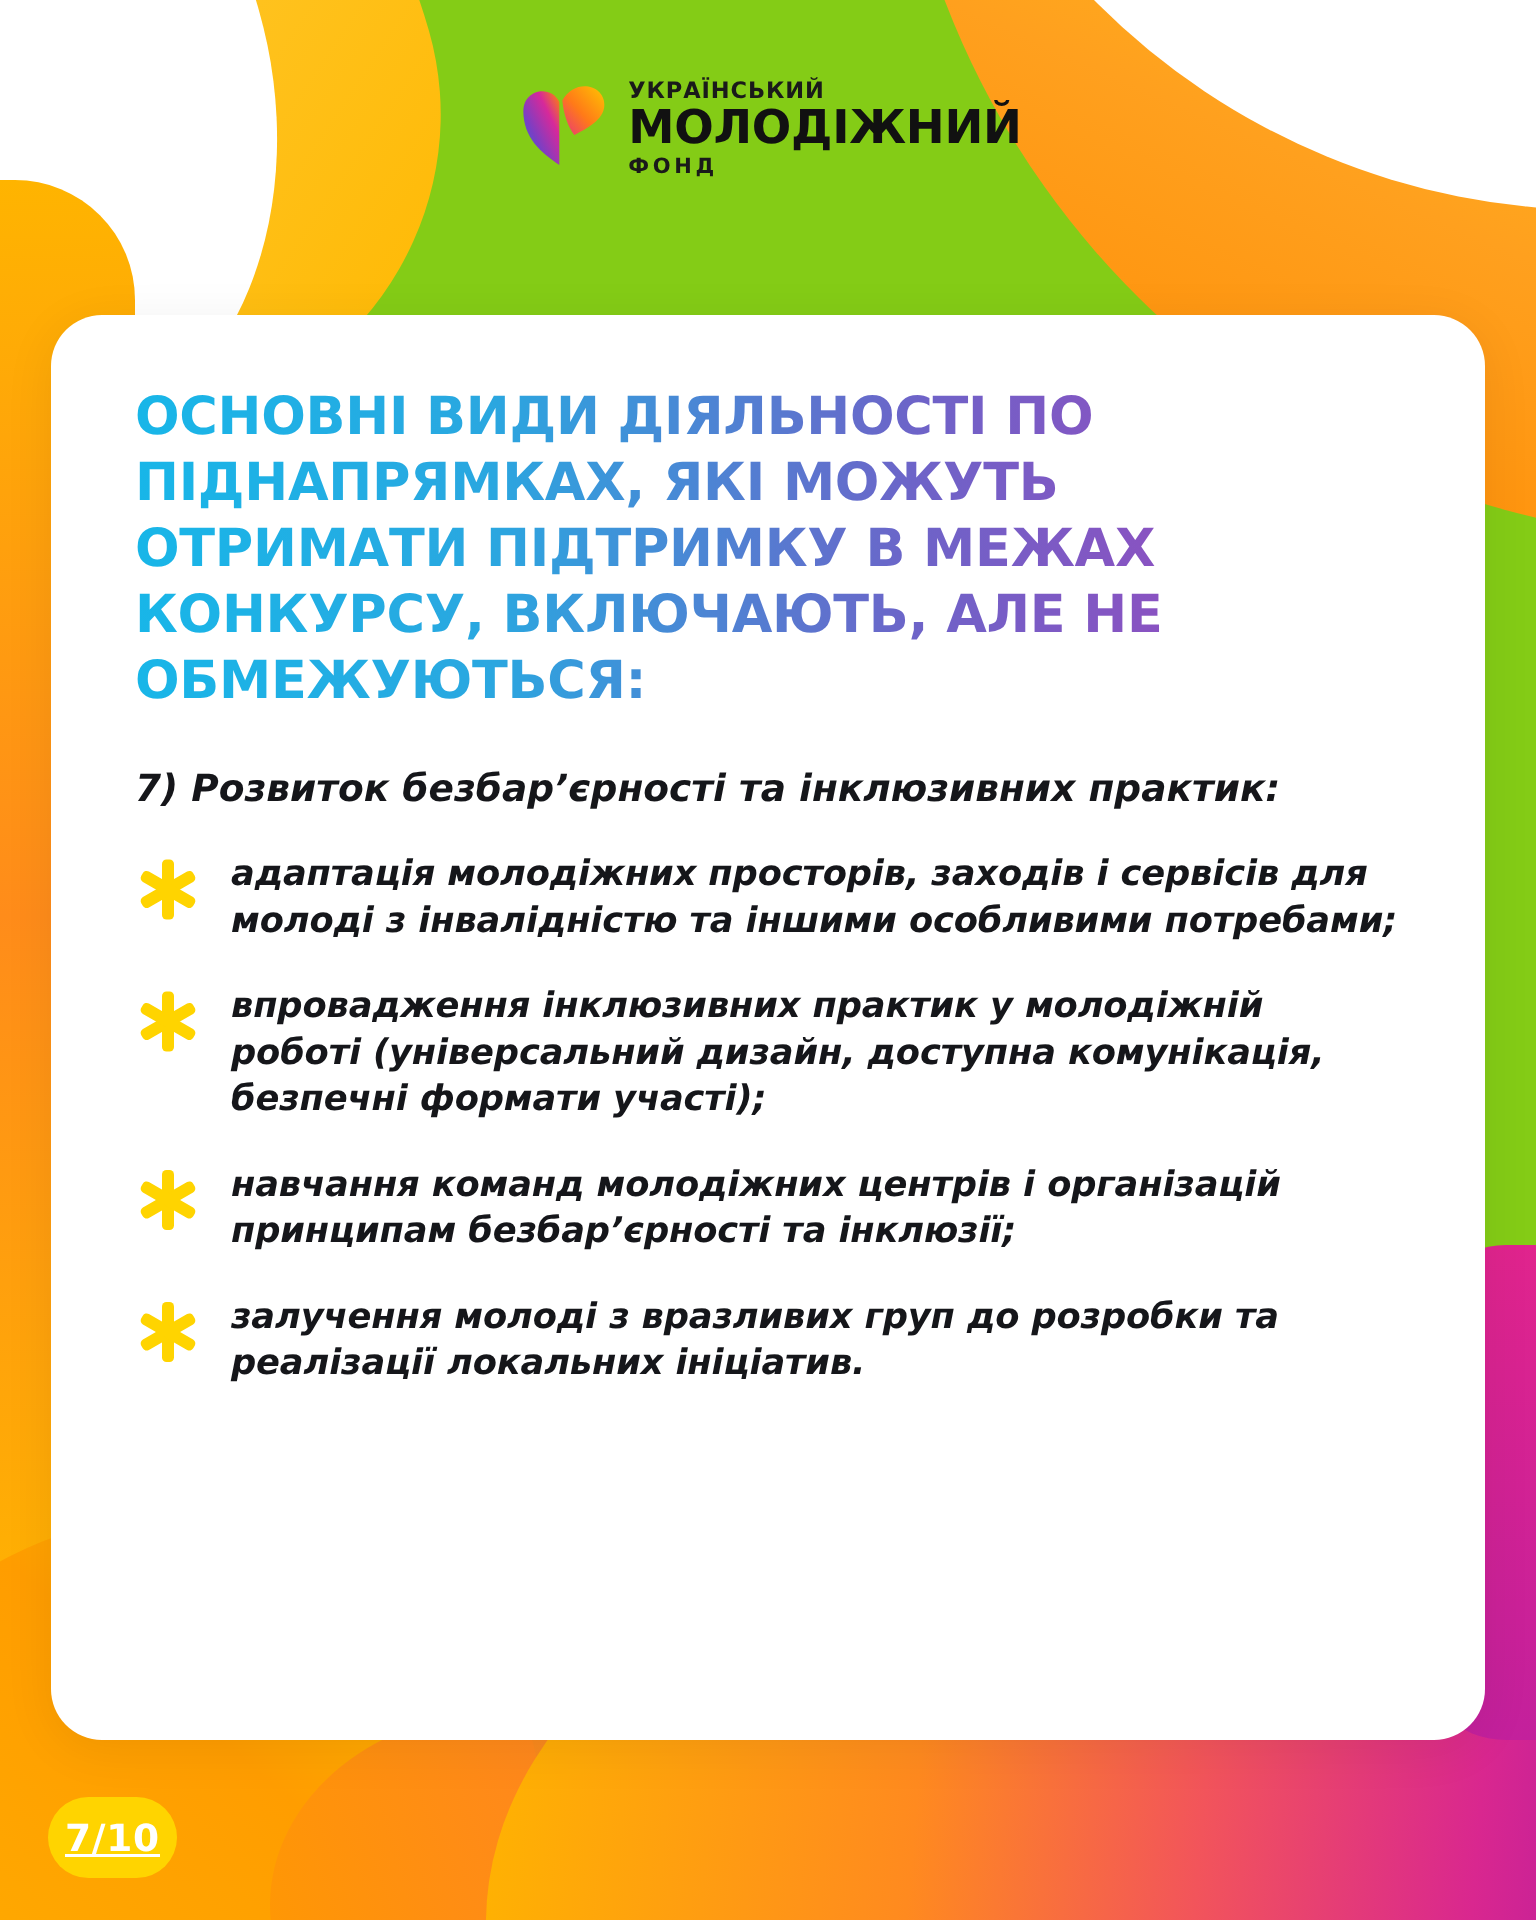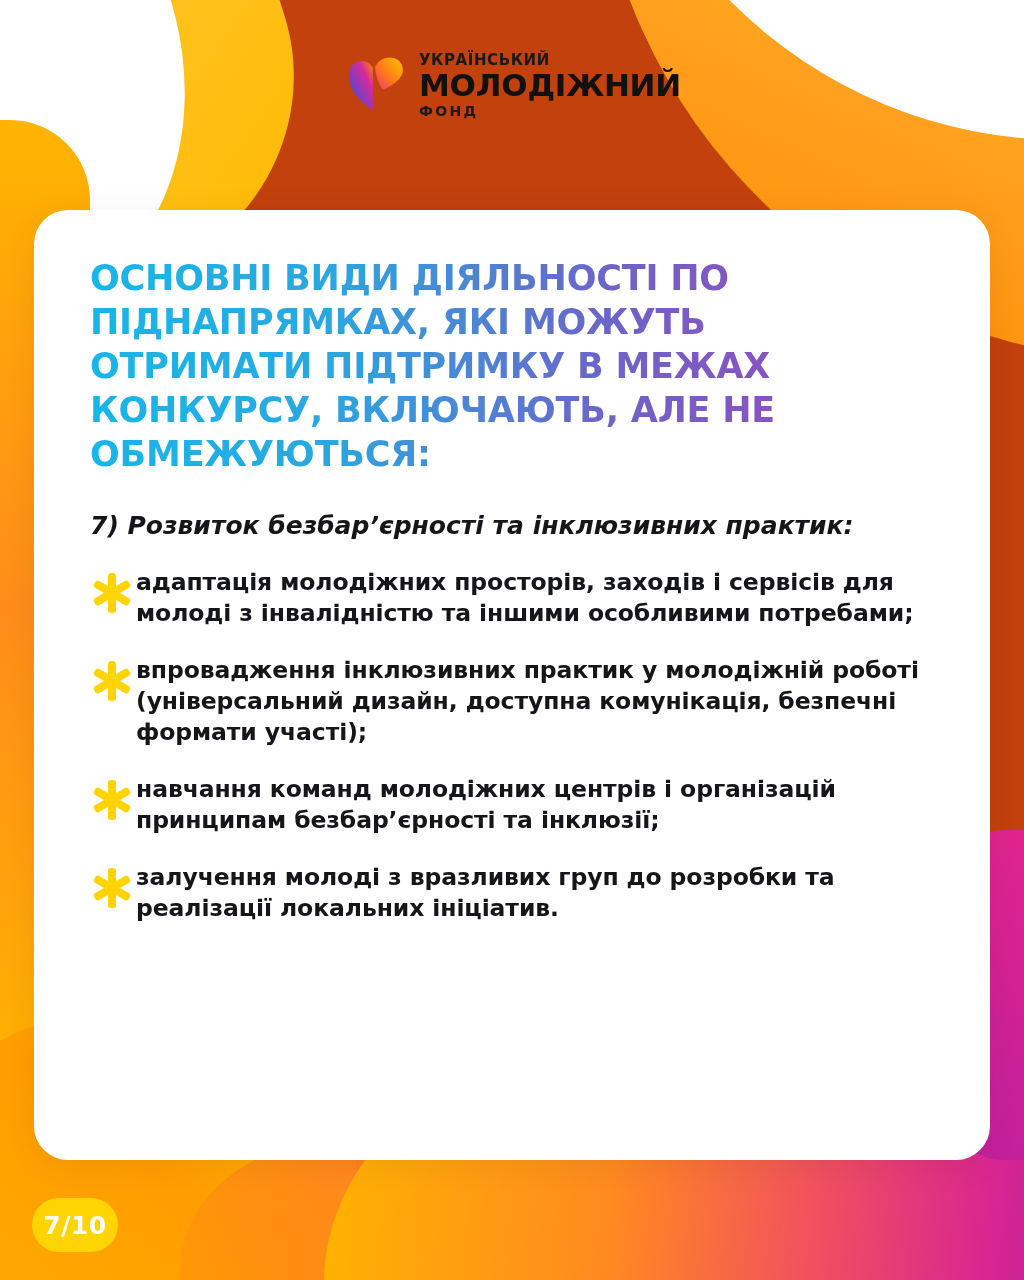--- a/index.html
+++ b/index.html
@@ -11,21 +11,21 @@
     height: 1280px;
     font-family: "DejaVu Sans", "Liberation Sans", sans-serif;
     background: #ffffff;
     overflow: hidden;
   }
 
   .slide {
     position: relative;
     width: 1024px;
     height: 1280px;
-    background: #c2410c;
+    background: #84cc16;
     overflow: hidden;
   }
 
   
   .bg-layer {
     position: absolute;
     inset: 0;
     overflow: hidden;
   }
 
@@ -211,22 +211,23 @@
   }
 
   .bullet-list {
     list-style: none;
     margin: 0;
     padding: 0;
   }
   .bullet-item {
     display: flex;
     align-items: flex-start;
-    gap: 2px;
+    gap: 20px;
     margin-bottom: 26px;
+    font-style: italic;
   }
   .bullet-item:last-child { margin-bottom: 0; }
 
   .asterisk {
     flex: 0 0 auto;
     width: 44px;
     height: 44px;
     margin-top: 4px;
     display: block;
   }
@@ -251,20 +252,21 @@
     display: flex;
     align-items: center;
     justify-content: center;
     z-index: 6;
   }
   .page-badge span {
     font-size: 25px;
     font-weight: 800;
     color: #ffffff;
     letter-spacing: 0.5px;
+    text-decoration: underline;
   }
 </style>
 </head>
 <body>
 
 <div class="slide">
 
   <div class="bg-layer">
     <div class="deco-tl"></div>
     <div class="deco-tl-cut"></div>

